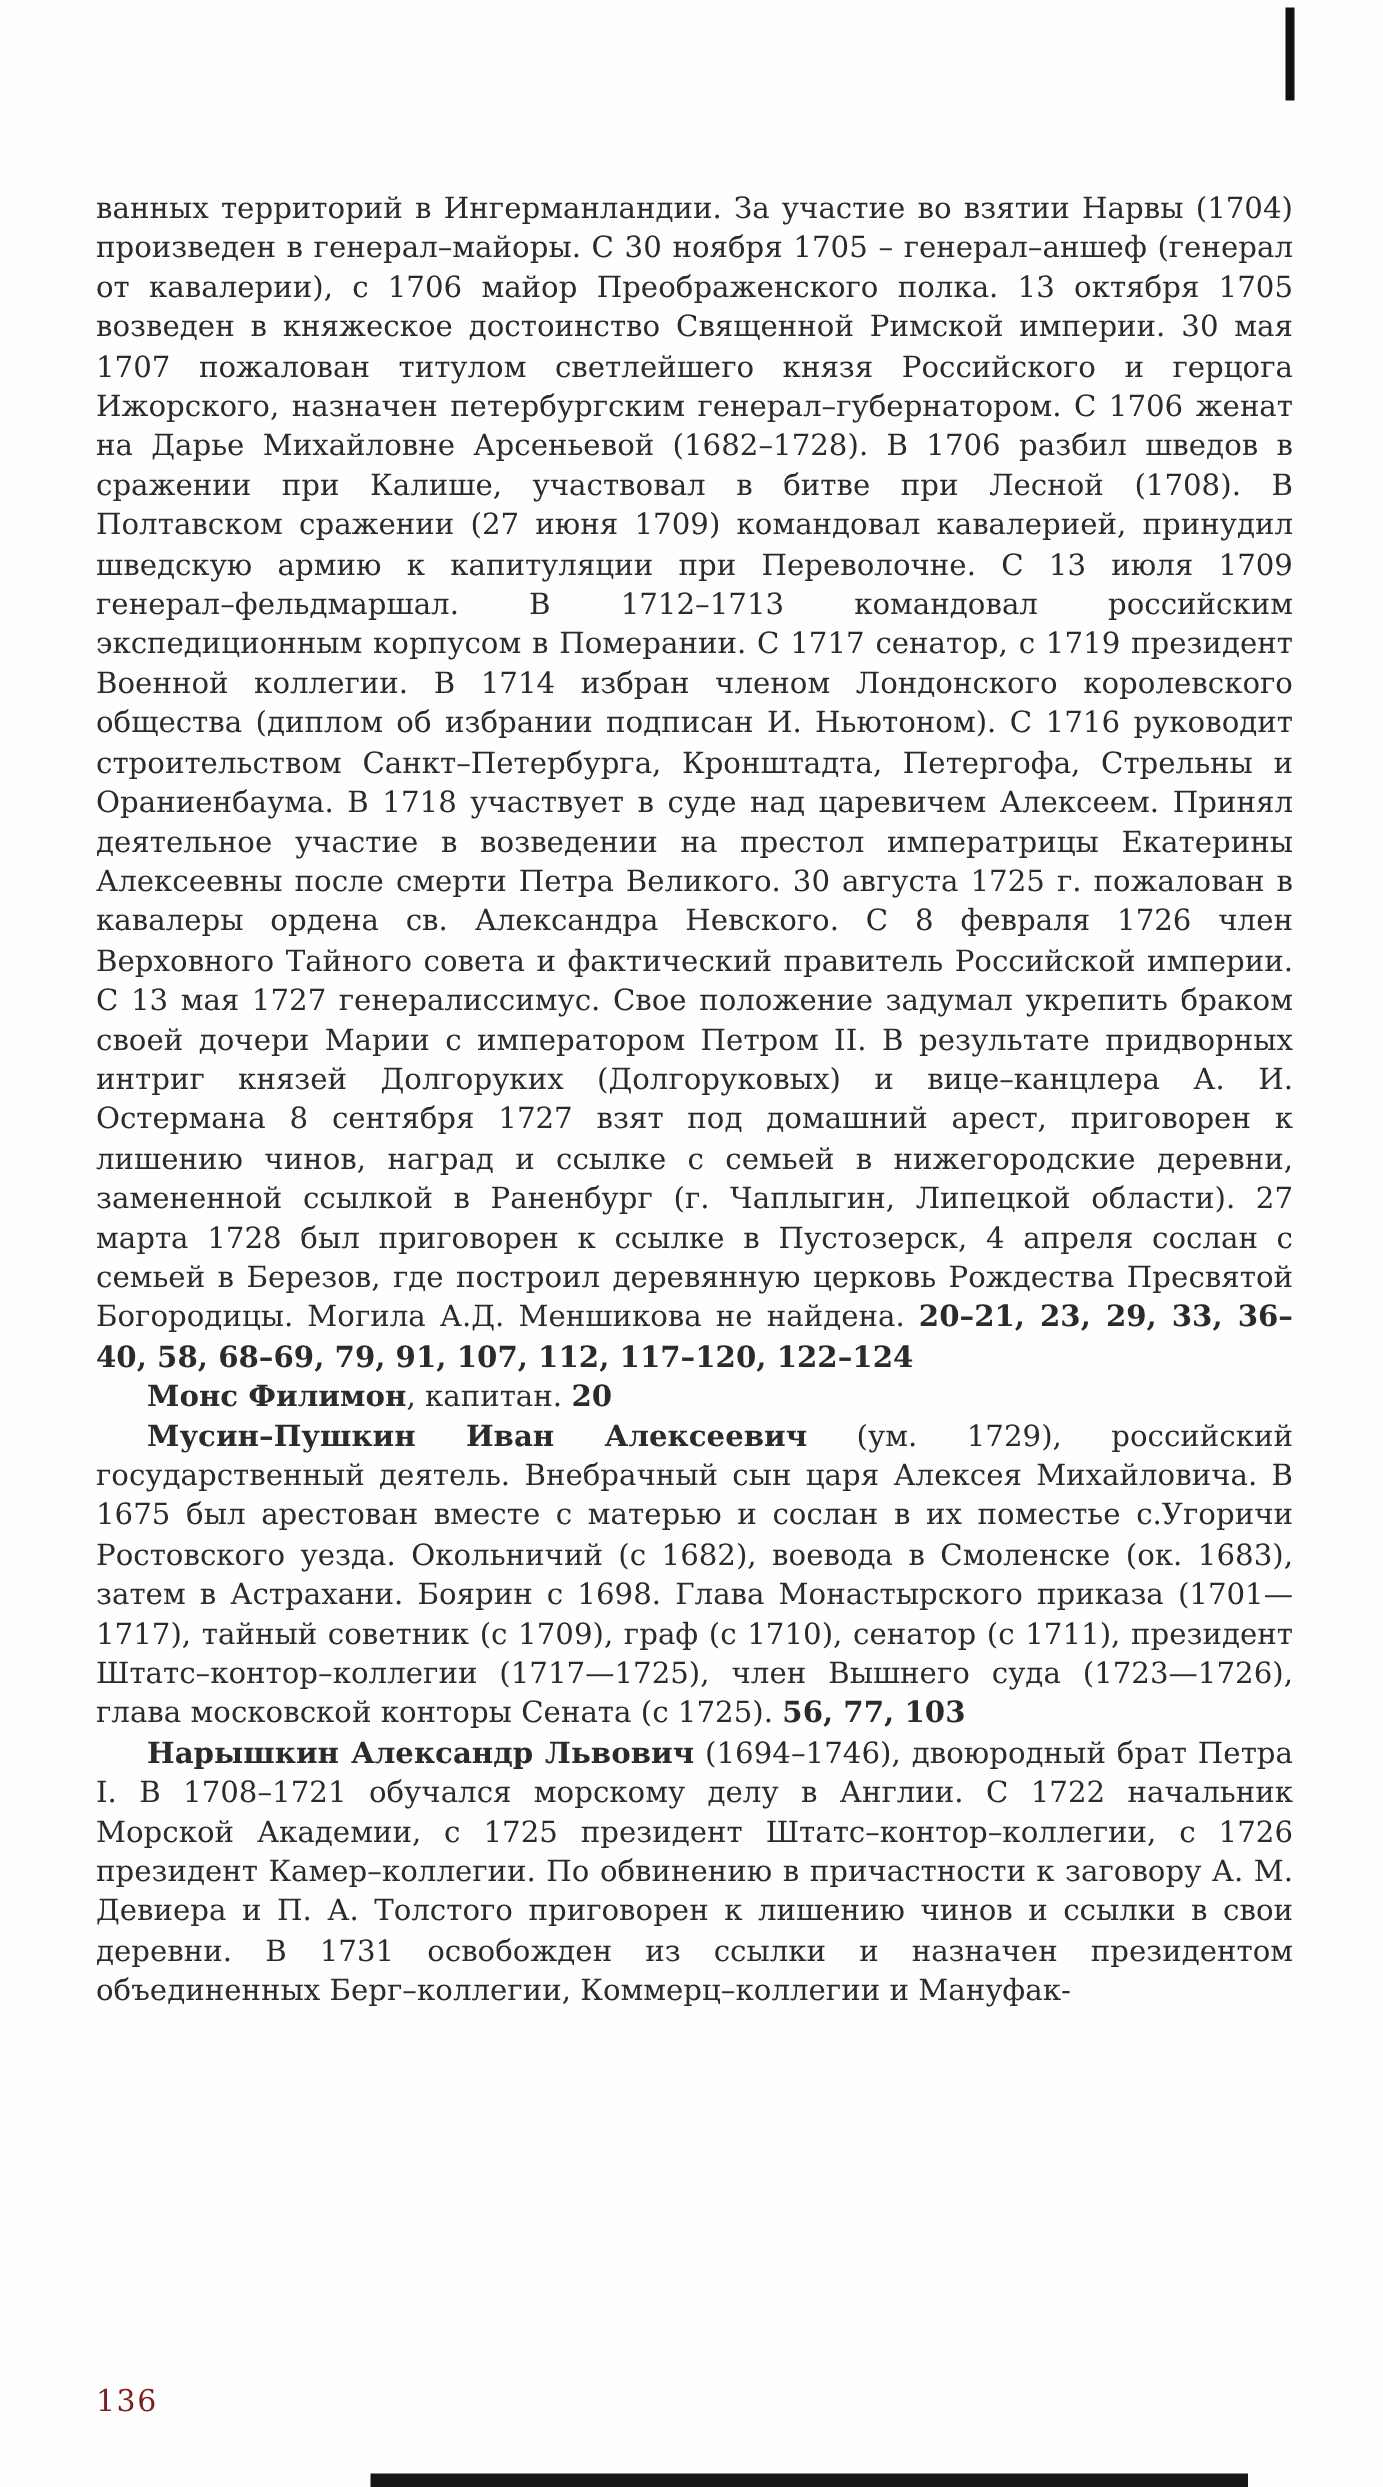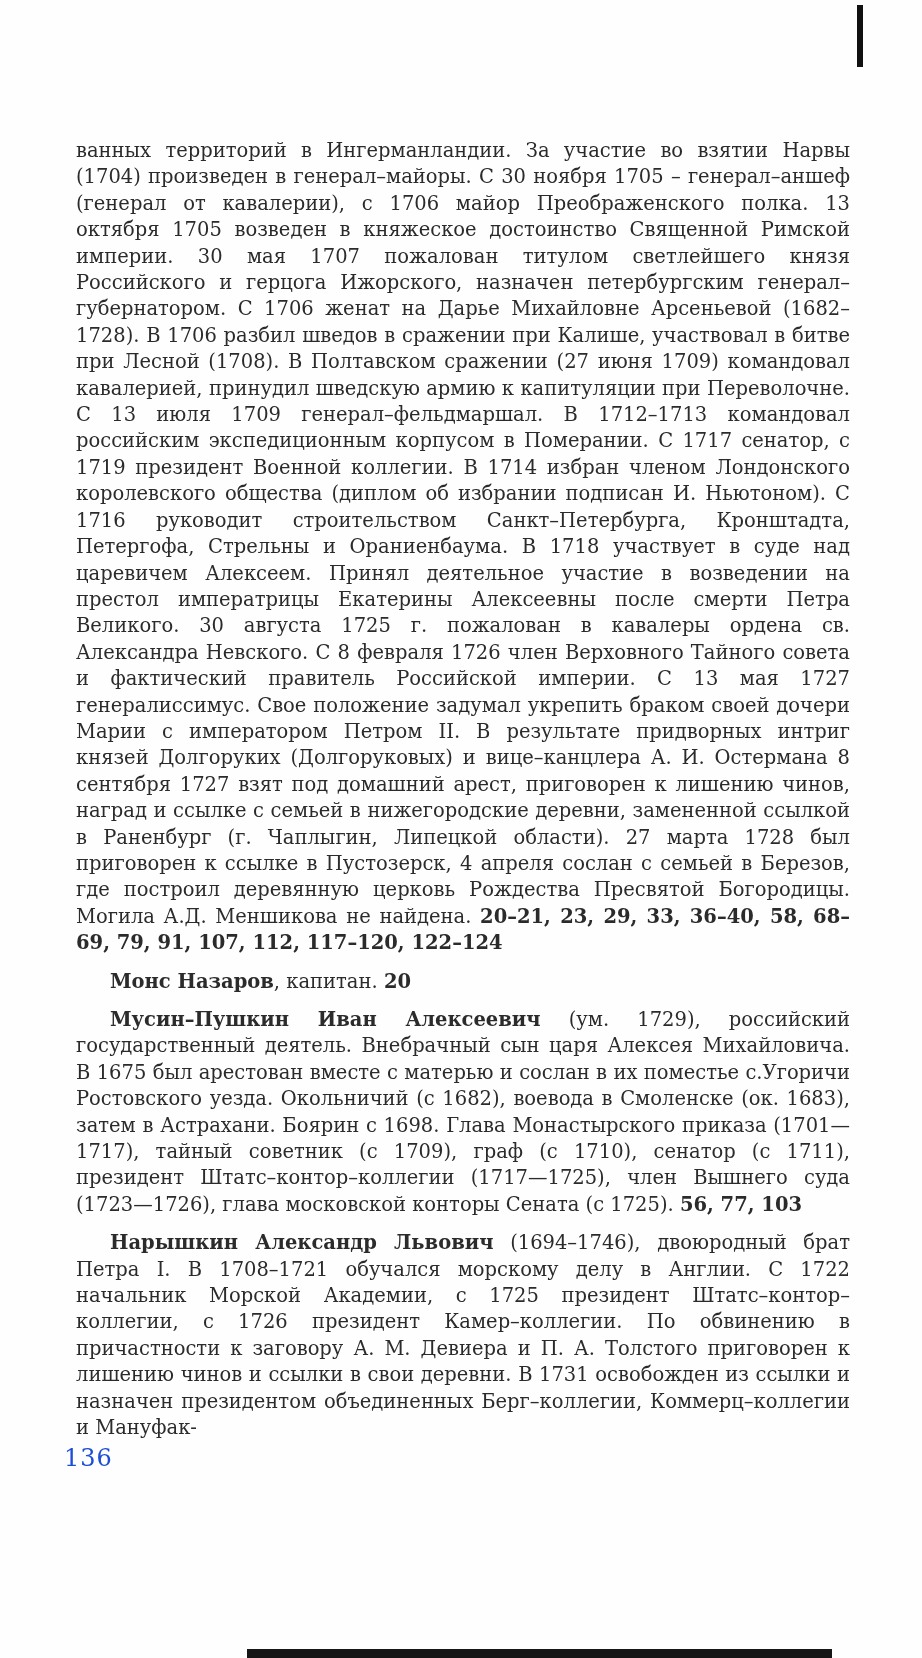--- a/index.html
+++ b/index.html
@@ -23,35 +23,35 @@
     position: absolute;
     left: 64px;
     top: 126px;
     width: 798px;
     font-size: 19.5px;
     line-height: 26.4px;
     color: #2b2b2b;
     text-align: justify;
   }
   .para {
-    margin: 12px;
+    margin: 0;
     padding: 0;
   }
   .para.indent {
     text-indent: 34px;
   }
   .bold {
     font-weight: 700;
   }
   .page-number {
     position: absolute;
     left: 64px;
-    top: 1444px;
-    font-size: 24px;
-    color: #1d4ed8;
+    top: 1588px;
+    font-size: 20px;
+    color: #7f1d1d;
     letter-spacing: 1px;
   }
   .scan-mark-top {
     position: absolute;
     left: 857px;
     top: 5px;
     width: 6px;
     height: 62px;
     background: #111111;
   }
@@ -64,19 +64,19 @@
     background: #161616;
   }
 </style>
 </head>
 <body>
 
 <div class="page">
   <div class="scan-mark-top"></div>
   <div class="text-block">
       <p class="para"><span>ванных территорий в Ингерманландии. За участие во взятии Нарвы (1704) произведен в генерал–майоры. С 30 ноября 1705 – генерал–аншеф (генерал от кавалерии), с 1706 майор Преображенского полка. 13 октября 1705 возведен в княжеское достоинство Священной Римской империи. 30 мая 1707 пожалован титулом светлейшего князя Российского и герцога Ижорского, назначен петербургским генерал–губернатором. С 1706 женат на Дарье Михайловне Арсеньевой (1682–1728). В 1706 разбил шведов в сражении при Калише, участвовал в битве при Лесной (1708). В Полтавском сражении (27 июня 1709) командовал кавалерией, принудил шведскую армию к капитуляции при Переволочне. С 13 июля 1709 генерал–фельдмаршал. В 1712–1713 командовал российским экспедиционным корпусом в Померании. С 1717 сенатор, с 1719 президент Военной коллегии. В 1714 избран членом Лондонского королевского общества (диплом об избрании подписан И. Ньютоном). С 1716 руководит строительством Санкт–Петербурга, Кронштадта, Петергофа, Стрельны и Ораниенбаума. В 1718 участвует в суде над царевичем Алексеем. Принял деятельное участие в возведении на престол императрицы Екатерины Алексеевны после смерти Петра Великого. 30 августа 1725 г. пожалован в кавалеры ордена св. Александра Невского. С 8 февраля 1726 член Верховного Тайного совета и фактический правитель Российской империи. С 13 мая 1727 генералиссимус. Свое положение задумал укрепить браком своей дочери Марии с императором Петром II. В результате придворных интриг князей Долгоруких (Долгоруковых) и вице–канцлера А. И. Остермана 8 сентября 1727 взят под домашний арест, приговорен к лишению чинов, наград и ссылке с семьей в нижегородские деревни, замененной ссылкой в Раненбург (г. Чаплыгин, Липецкой области). 27 марта 1728 был приговорен к ссылке в Пустозерск, 4 апреля сослан с семьей в Березов, где построил деревянную церковь Рождества Пресвятой Богородицы. Могила А.Д. Меншикова не найдена. </span><span class="bold">20–21, 23, 29, 33, 36–40, 58, 68–69, 79, 91, 107, 112, 117–120, 122–124</span></p>
-      <p class="para indent"><span class="bold">Монс Назаров</span><span>, капитан. </span><span class="bold">20</span></p>
+      <p class="para indent"><span class="bold">Монс Филимон</span><span>, капитан. </span><span class="bold">20</span></p>
       <p class="para indent"><span class="bold">Мусин–Пушкин Иван Алексеевич</span><span> (ум. 1729), российский государственный деятель. Внебрачный сын царя Алексея Михайловича. В 1675 был арестован вместе с матерью и сослан в их поместье с.Угоричи Ростовского уезда. Окольничий (с 1682), воевода в Смоленске (ок. 1683), затем в Астрахани. Боярин с 1698. Глава Монастырского приказа (1701—1717), тайный советник (с 1709), граф (с 1710), сенатор (с 1711), президент Штатс–контор–коллегии (1717—1725), член Вышнего суда (1723—1726), глава московской конторы Сената (с 1725). </span><span class="bold">56, 77, 103</span></p>
       <p class="para indent"><span class="bold">Нарышкин Александр Львович</span><span> (1694–1746), двоюродный брат Петра I. В 1708–1721 обучался морскому делу в Англии. С 1722 начальник Морской Академии, с 1725 президент Штатс–контор–коллегии, с 1726 президент Камер–коллегии. По обвинению в причастности к заговору А. М. Девиера и П. А. Толстого приговорен к лишению чинов и ссылки в свои деревни. В 1731 освобожден из ссылки и назначен президентом объединенных Берг–коллегии, Коммерц–коллегии и Мануфак-</span></p>
     </div>
   <div class="page-number">136</div>
   <div class="scan-mark-bottom"></div>
 </div>
 
 </body></html>

